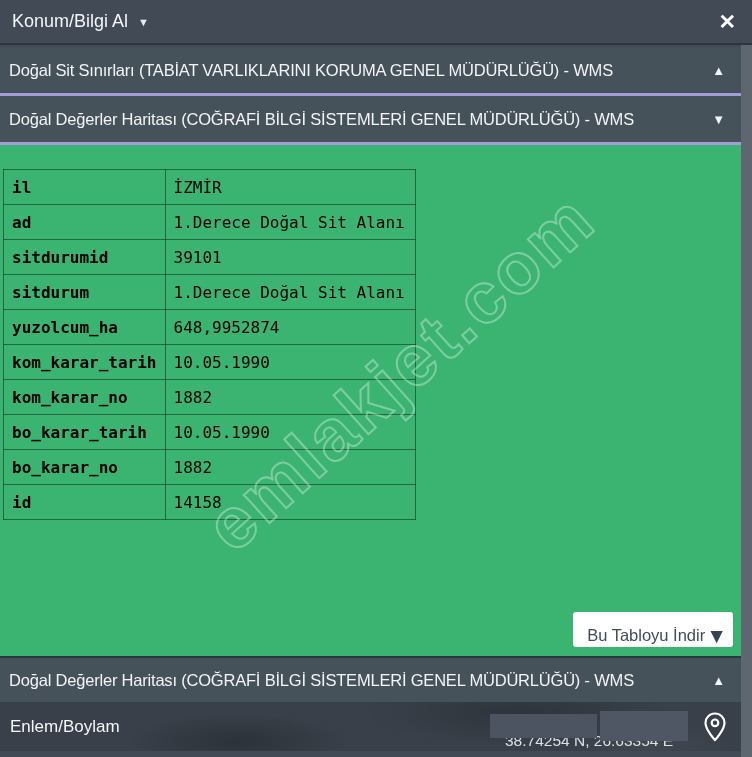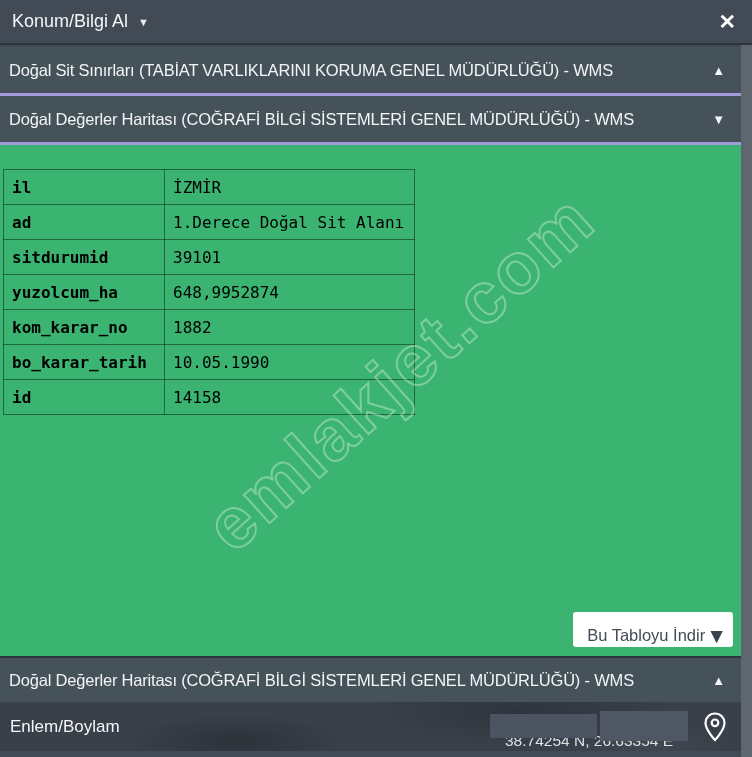--- a/index.html
+++ b/index.html
@@ -196,30 +196,42 @@
           </tr>
           <tr>
             <th>ad</th>
             <td>1.Derece Doğal Sit Alanı</td>
           </tr>
           <tr>
             <th>sitdurumid</th>
             <td>39101</td>
           </tr>
           <tr>
+            <th>sitdurum</th>
+            <td>1.Derece Doğal Sit Alanı</td>
+          </tr>
+          <tr>
             <th>yuzolcum_ha</th>
             <td>648,9952874</td>
           </tr>
           <tr>
+            <th>kom_karar_tarih</th>
+            <td>10.05.1990</td>
+          </tr>
+          <tr>
             <th>kom_karar_no</th>
             <td>1882</td>
           </tr>
           <tr>
             <th>bo_karar_tarih</th>
             <td>10.05.1990</td>
+          </tr>
+          <tr>
+            <th>bo_karar_no</th>
+            <td>1882</td>
           </tr>
           <tr>
             <th>id</th>
             <td>14158</td>
           </tr>
         </tbody>
     </table>
 
     <div class="watermark">emlakjet.com</div>
 

